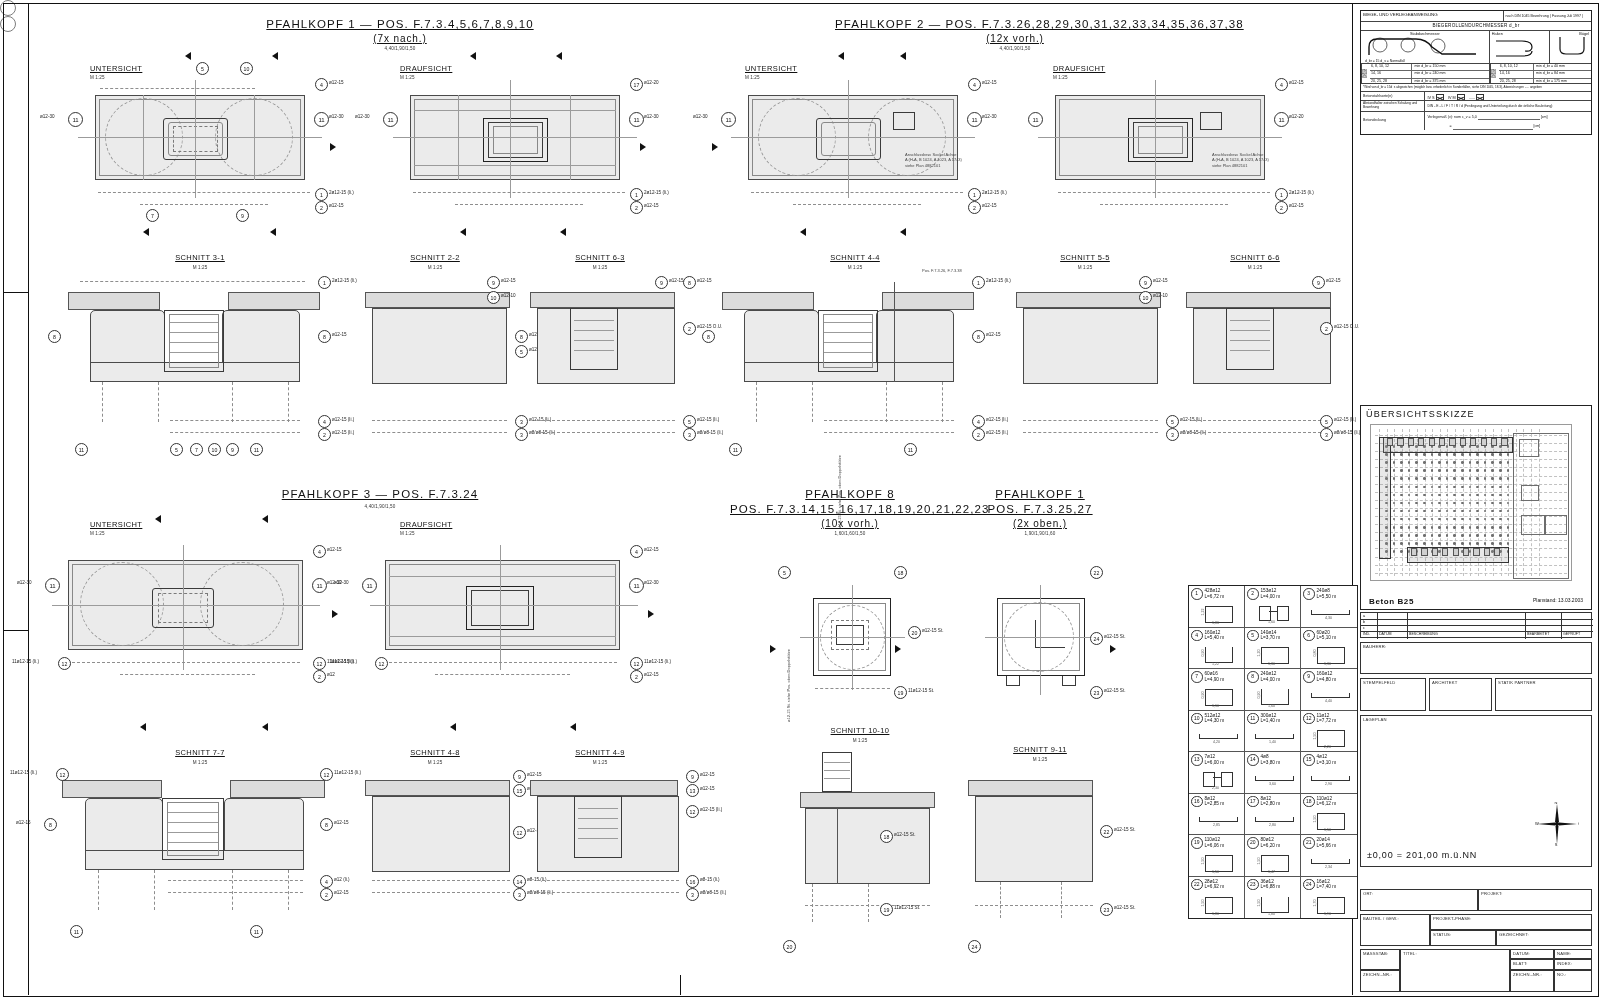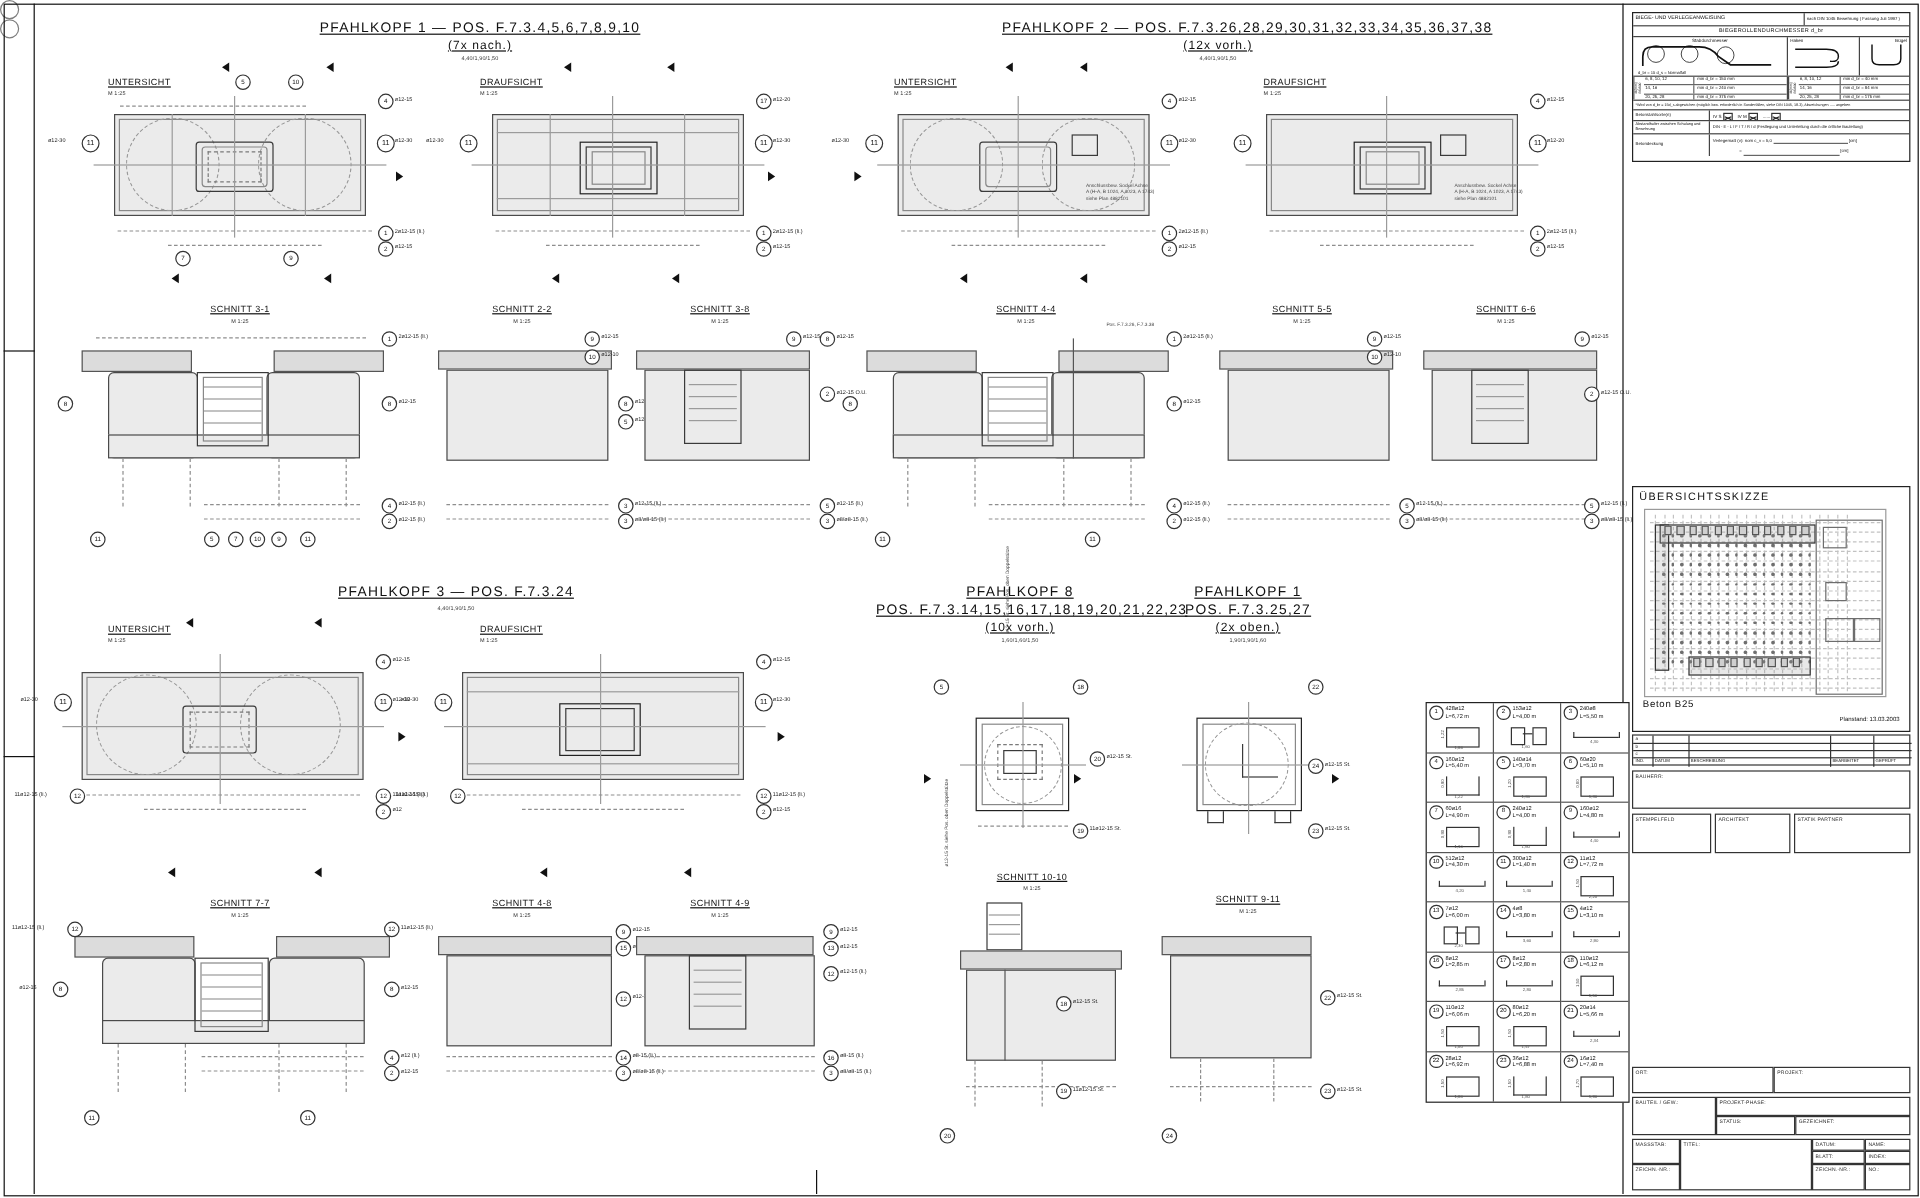--- a/index.html
+++ b/index.html
@@ -293,21 +293,21 @@
   <div class="bubtxt" style="left:501px;top:293px;">ø12-10</div>
   <div class="bub sm" style="left:515px;top:330px;">8</div>
   <div class="bubtxt" style="left:529px;top:332px;">ø12-15</div>
   <div class="bub sm" style="left:515px;top:345px;">5</div>
   <div class="bubtxt" style="left:529px;top:347px;">ø12-15 (li.)</div>
   <div class="bub sm" style="left:515px;top:415px;">3</div>
   <div class="bubtxt" style="left:529px;top:417px;">ø12-15 (li.)</div>
   <div class="bub sm" style="left:515px;top:428px;">3</div>
   <div class="bubtxt" style="left:529px;top:430px;">ø8/ø8-15 (li.)</div>
 
-  <div class="abs sub ctr" style="left:545px;top:253px;width:110px;text-decoration:underline;">SCHNITT 3-8</div>
+  <div class="abs sub ctr" style="left:545px;top:253px;width:110px;text-decoration:underline;">SCHNITT 6-3</div>
   <div class="abs tiny ctr" style="left:545px;top:265px;width:110px;">M 1:25</div>
   <div class="plan hatchtop" style="left:530px;top:292px;width:145px;height:16px;"></div>
   <div class="plan conc" style="left:537px;top:308px;width:138px;height:76px;"></div>
   <div class="plan outline" style="left:570px;top:308px;width:48px;height:62px;"></div>
   <div class="hl-lt" style="left:574px;top:320px;width:40px;"></div>
   <div class="hl-lt" style="left:574px;top:330px;width:40px;"></div>
   <div class="hl-lt" style="left:574px;top:340px;width:40px;"></div>
   <div class="hl-lt" style="left:574px;top:350px;width:40px;"></div>
   <div class="hl-dim" style="left:537px;top:420px;width:138px;"></div>
   <div class="hl-dim" style="left:537px;top:432px;width:138px;"></div>
@@ -1317,21 +1317,21 @@
         <div class="ue-cap" style="left:92px;top:123px;"></div>
         <div class="ue-cap" style="left:102.4px;top:123px;"></div>
         <div class="ue-cap" style="left:112.8px;top:123px;"></div>
         <div class="ue-cap" style="left:123.2px;top:123px;"></div>
         <div class="ue-wall" style="left:142px;top:8px;width:54px;height:144px;"></div>
         <div class="ue-wall" style="left:148px;top:14px;width:18px;height:16px;"></div>
         <div class="ue-wall" style="left:150px;top:60px;width:16px;height:14px;"></div>
         <div class="ue-wall" style="left:150px;top:90px;width:22px;height:18px;"></div>
         <div class="ue-wall" style="left:174px;top:90px;width:20px;height:18px;"></div>
       </div>
-    <div style="position:absolute;left:8px;top:176px;font-size:8px;letter-spacing:.6px;">Beton  B25</div>
+    <div style="position:absolute;left:8px;top:191px;font-size:8px;letter-spacing:.6px;font-weight:bold;">Beton  B25</div>
     <div style="position:absolute;right:8px;top:191px;font-size:5px;">Planstand:  13.03.2003</div>
   </div>
 
   <div class="tb" style="left:1360px;top:612px;width:232px;height:26px;">
     <div class="tbline" style="left:0;top:6px;width:232px;height:1px;"></div>
     <div class="tbline" style="left:0;top:12px;width:232px;height:1px;"></div>
     <div class="tbline" style="left:0;top:18px;width:232px;height:1px;"></div>
     <div class="tbline" style="left:16px;top:0;width:1px;height:26px;"></div>
     <div class="tbline" style="left:46px;top:0;width:1px;height:26px;"></div>
     <div class="tbline" style="left:164px;top:0;width:1px;height:26px;"></div>
@@ -1353,20 +1353,35 @@
   <div class="tb" style="left:1360px;top:678px;width:66px;height:33px;">
     <div class="tb-lab">STEMPELFELD</div>
   </div>
   <div class="tb" style="left:1429px;top:678px;width:63px;height:33px;">
     <div class="tb-lab">ARCHITEKT</div>
   </div>
   <div class="tb" style="left:1495px;top:678px;width:97px;height:33px;">
     <div class="tb-lab">STATIK  PARTNER</div>
   </div>
 
+  <div class="tb" style="left:1360px;top:715px;width:232px;height:152px;">
+    <div class="tb-lab">LAGEPLAN</div>
+    <div style="position:absolute;left:6px;bottom:6px;font-size:9px;letter-spacing:.8px;">±0,00 = 201,00 m.ü.NN</div>
+    <svg class="north" width="44" height="44" style="right:12px;bottom:20px;">
+      <path d="M22 2 L24 20 L22 22 L20 20 Z" fill="#111"></path>
+      <path d="M22 42 L23.5 24 L22 22 L20.5 24 Z" fill="#111"></path>
+      <path d="M42 22 L24 23.5 L22 22 L24 20.5 Z" fill="#111"></path>
+      <path d="M2 22 L20 23.5 L22 22 L20 20.5 Z" fill="#111"></path>
+      <circle cx="22" cy="22" r="1.6" fill="#111"></circle>
+      <text x="21" y="1.5" font-size="4" fill="#111" text-anchor="middle" font-family="Liberation Sans, sans-serif">N</text>
+      <text x="21" y="44" font-size="4" fill="#111" text-anchor="middle" font-family="Liberation Sans, sans-serif">S</text>
+      <text x="43" y="23" font-size="4" fill="#111" font-family="Liberation Sans, sans-serif">O</text>
+      <text x="0" y="23" font-size="4" fill="#111" font-family="Liberation Sans, sans-serif">W</text>
+    </svg>
+  </div>
 
   <div class="tb" style="left:1360px;top:889px;width:118px;height:22px;">
     <div class="tb-lab">ORT:</div>
   </div>
   <div class="tb" style="left:1478px;top:889px;width:114px;height:22px;">
     <div class="tb-lab">PROJEKT:</div>
   </div>
 
   <div class="tb" style="left:1360px;top:914px;width:70px;height:32px;">
     <div class="tb-lab">BAUTEIL / GEW.:</div>

